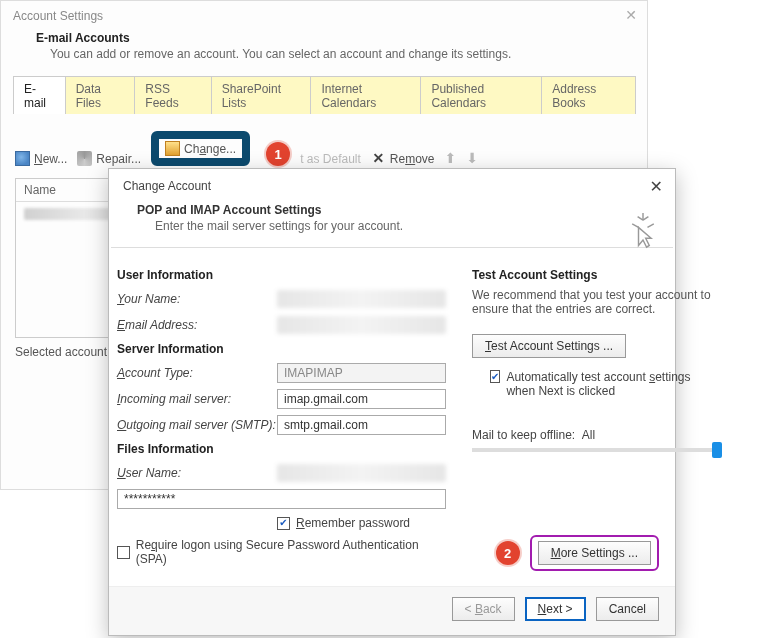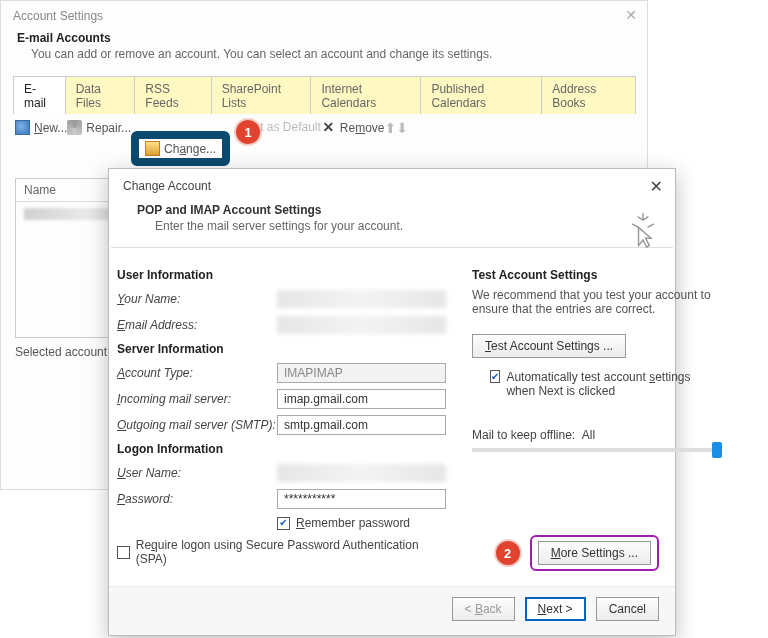--- a/index.html
+++ b/index.html
@@ -24,21 +24,21 @@
   }
   .acct-title {
     padding: 8px 12px 4px 12px;
     color: #888;
   }
   .acct-close {
     position: absolute;
     right: 10px; top: 6px;
     color: #aaa; font-size: 14px;
   }
-  .acct-head { padding: 4px 20px 14px 16px; }
+  .acct-head { padding: 4px 20px 14px 35px; }
   .acct-head .h { font-weight: bold; color: #222; margin-bottom: 2px; }
   .acct-head .sub { color: #666; margin-left: 14px; }
   .tabs {
     display: flex;
     border-bottom: 1px solid #ccc;
     margin: 0 12px;
     gap: 0;
   }
   .tab {
     padding: 5px 10px 4px 10px;
@@ -46,21 +46,22 @@
     border-bottom: none;
     background: #fef9c3;
     color: #666;
     position: relative;
     top: 1px;
     margin-right: -1px;
   }
   .tab.active { background: #fff; color: #222; }
   .toolbar {
     display: flex;
-    align-items: flex-start;
+    align-items: flex-end;
+    gap: 10px;
     padding: 6px 14px;
     color: #555;
   }
   .tool { display: inline-flex; align-items: center; gap: 4px; }
   .tool .ico { width: 15px; height: 15px; display: inline-block; }
   .ico-new { background: radial-gradient(circle at 40% 40%, #7fb5e8, #4a85c5 70%); border: 1px solid #3a6aa0; }
   .ico-repair {
     background: conic-gradient(#999, #ccc, #999);
     border-radius: 2px;
   }
@@ -282,27 +283,26 @@
       </div>
       <div class="row">
         <div class="lbl"><span class="u">I</span>ncoming mail server:</div>
         <input class="inp" value="imap.gmail.com" style="">
       </div>
       <div class="row">
         <div class="lbl"><span class="u">O</span>utgoing mail server (SMTP):</div>
         <input class="inp" value="smtp.gmail.com" style="">
       </div>
 
-      <div class="section-h">Logon Information</div>
+      <div class="section-h">Files Information</div>
       <div class="row">
         <div class="lbl"><span class="u">U</span>ser Name:</div>
         <div class="blur-val"></div>
       </div>
       <div class="row">
-        <div class="lbl"><span class="u">P</span>assword:</div>
         <input class="inp" type="text" value="***********" style="">
       </div>
       <div class="chk" style="margin-left:160px;">
         <span class="chkbox">✔</span>
         <span><span class="u">R</span>emember password</span>
       </div>
       <div class="chk" style="margin-top:8px;">
         <span class="chkbox"></span>
         <span>Re<span class="u">q</span>uire logon using Secure Password Authentication (SPA)</span>
       </div>

